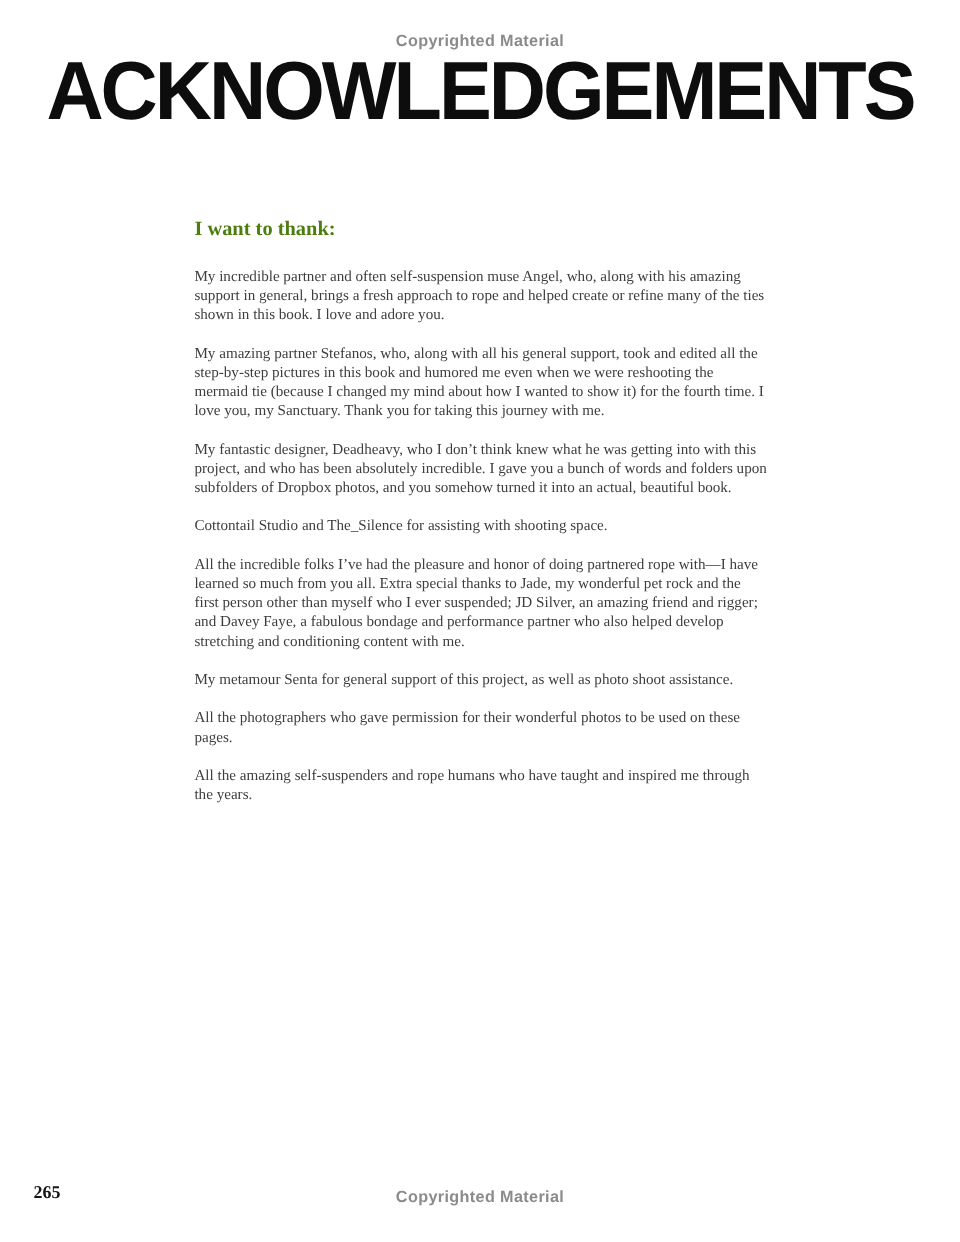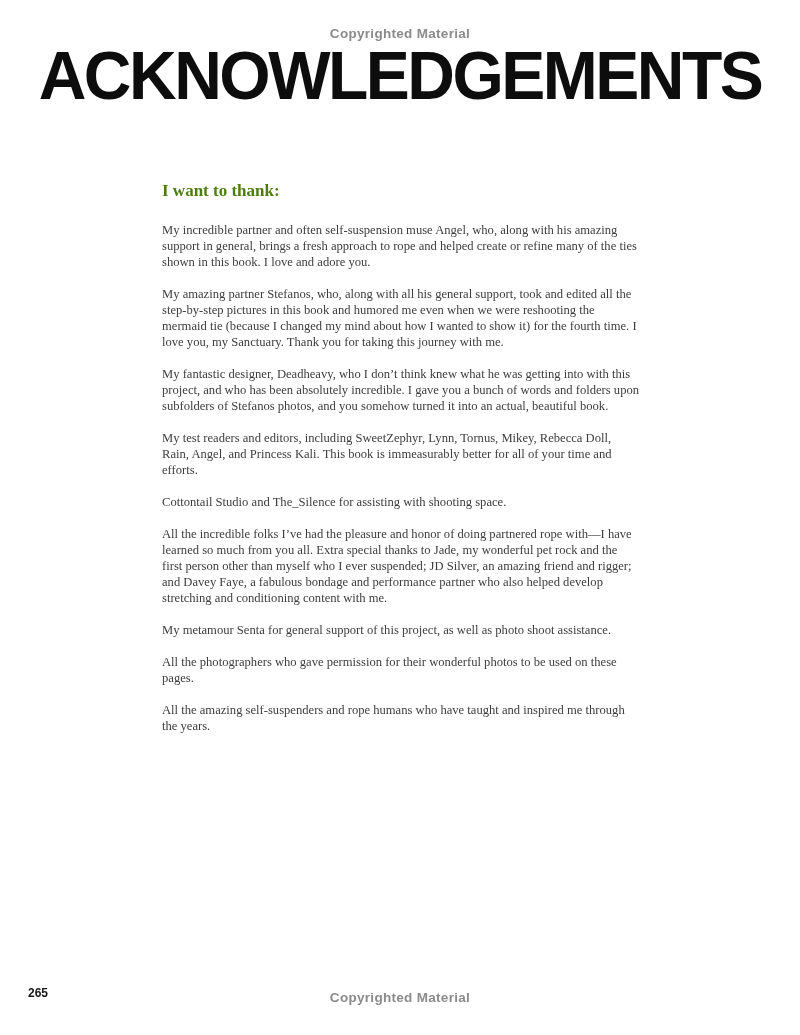--- a/index.html
+++ b/index.html
@@ -57,42 +57,41 @@
   .content p {
     font-size: 12.6px;
     line-height: 16px;
     margin-bottom: 16px;
     color: #3d3d3d;
   }
   .page-number {
     position: absolute;
     left: 28px;
     top: 986px;
-    font-family: Liberation Sans, sans-serif;
+    font-family: Liberation Serif, serif;
     font-weight: 700;
-    font-size: 12px;
+    font-size: 15px;
     color: #161616;
   }
 </style>
 </head>
 <body>
 
 <div class="page">
 
   <div class="watermark top">Copyrighted Material</div>
 
   <div class="book-title">ACKNOWLEDGEMENTS</div>
 
   <div class="content">
     <div class="section-heading">I want to thank:</div>
 
     <p>My incredible partner and often self-suspension muse Angel, who, along with his amazing support in general, brings a fresh approach to rope and helped create or refine many of the ties shown in this book. I love and adore you.</p>
     <p>My amazing partner Stefanos, who, along with all his general support, took and edited all the step-by-step pictures in this book and humored me even when we were reshooting the mermaid tie (because I changed my mind about how I wanted to show it) for the fourth time. I love you, my Sanctuary. Thank you for taking this journey with me.</p>
-    <p>My fantastic designer, Deadheavy, who I don’t think knew what he was getting into with this project, and who has been absolutely incredible. I gave you a bunch of words and folders upon subfolders of Stefanos photos, and you somehow turned it into an actual, beautiful book.</p>
-    <p>My test readers and editors, including SweetZephyr, Lynn, Tornus, Mikey, Rebecca Doll, Rain, Angel, and Princess Kali. This book is immeasurably better for all of your time and efforts.</p>
+    <p>My fantastic designer, Deadheavy, who I don’t think knew what he was getting into with this project, and who has been absolutely incredible. I gave you a bunch of words and folders upon subfolders of Dropbox photos, and you somehow turned it into an actual, beautiful book.</p>
     <p>Cottontail Studio and The_Silence for assisting with shooting space.</p>
     <p>All the incredible folks I’ve had the pleasure and honor of doing partnered rope with—I have learned so much from you all. Extra special thanks to Jade, my wonderful pet rock and the first person other than myself who I ever suspended; JD Silver, an amazing friend and rigger; and Davey Faye, a fabulous bondage and performance partner who also helped develop stretching and conditioning content with me.</p>
     <p>My metamour Senta for general support of this project, as well as photo shoot assistance.</p>
     <p>All the photographers who gave permission for their wonderful photos to be used on these pages.</p>
     <p>All the amazing self-suspenders and rope humans who have taught and inspired me through the years.</p>
   </div>
 
   <div class="page-number">265</div>
 
   <div class="watermark bottom">Copyrighted Material</div>

